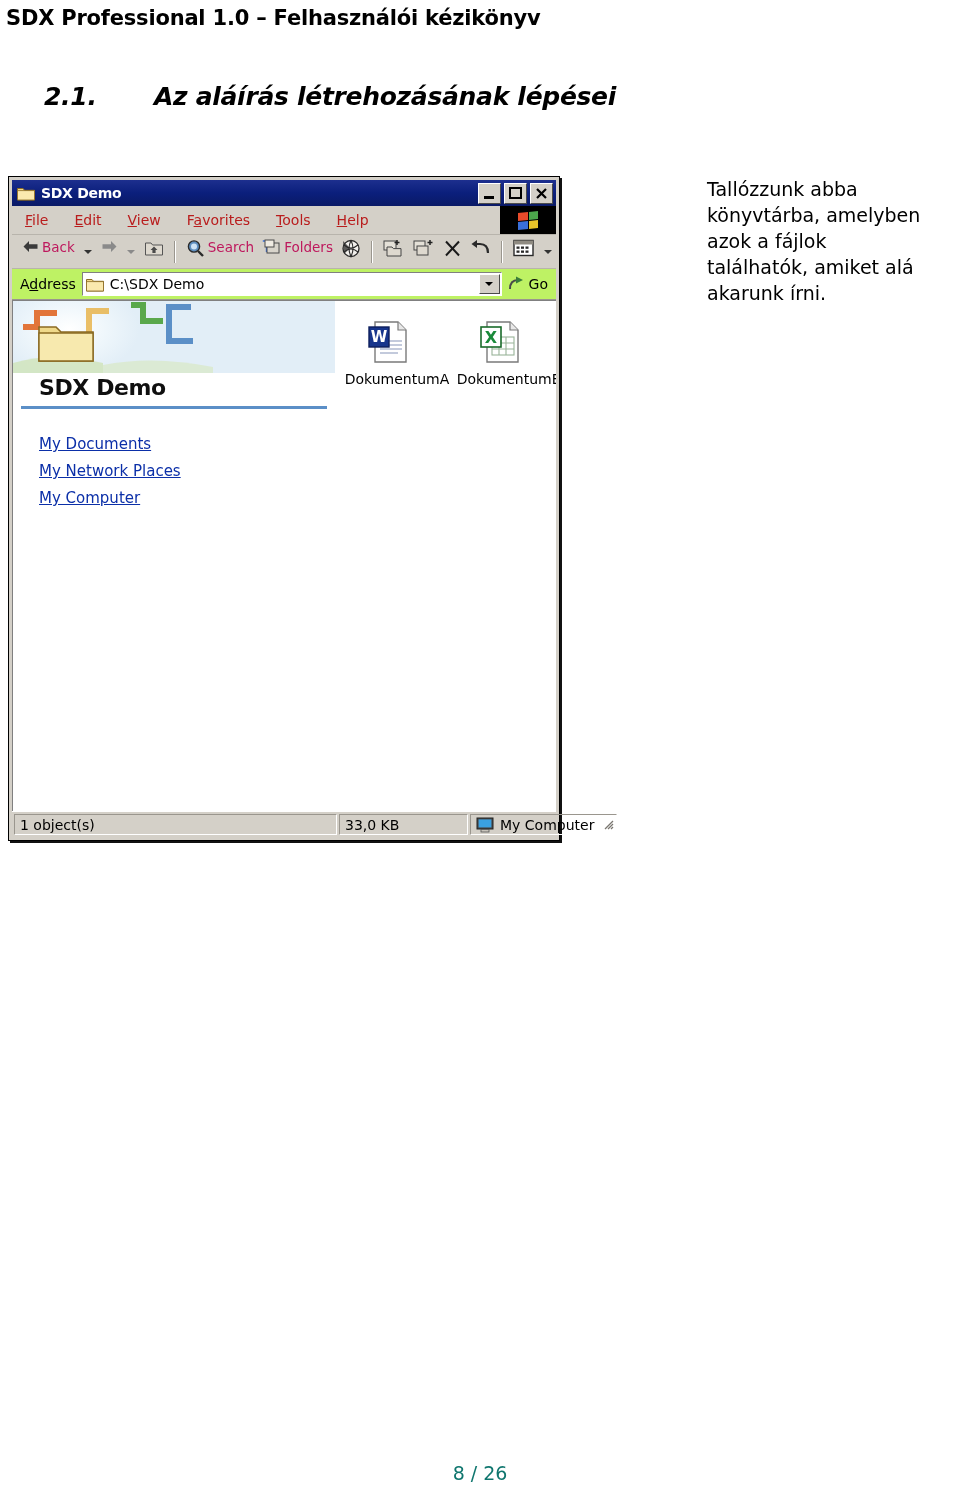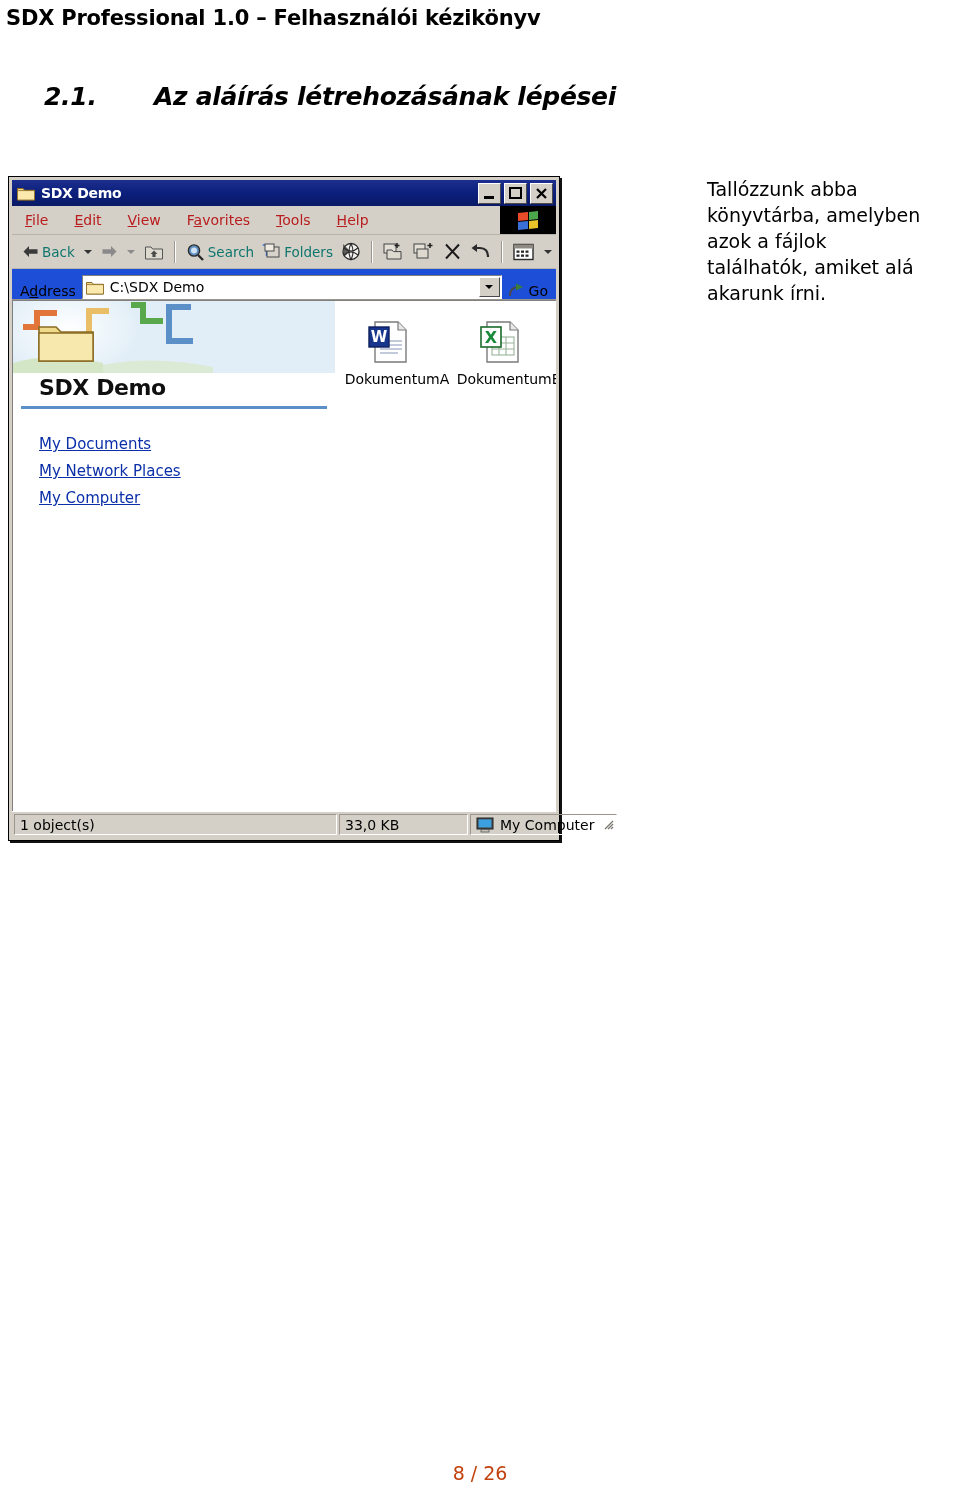--- a/index.html
+++ b/index.html
@@ -162,25 +162,24 @@
     height: 33px;
     background: #d4d0c8;
     display: flex;
     align-items: center;
     padding-left: 6px;
     border-bottom: 1px solid #b8b4ac;
     flex: 0 0 auto;
   }
   .tb-item {
     display: flex;
-    align-items: center;
     height: 26px;
     padding: 0 4px;
     font-size: 13.5px;
-    color: #0f766e;
+    color: #be185d;
     white-space: nowrap;
   }
   .tb-item .lbl { margin-left: 3px; }
   .tb-sep {
     width: 2px; height: 22px;
     margin: 0 6px;
     border-left: 1px solid #9a968e;
     border-right: 1px solid #fff;
   }
   .caret {
@@ -188,23 +187,23 @@
     border-left: 4px solid transparent;
     border-right: 4px solid transparent;
     border-top: 4px solid #333;
     margin: 0 5px;
   }
   .caret.dim { border-top-color: #8a8a8a; }
 
   
   .addressbar {
     height: 30px;
-    background: #1d4ed8;
-    display: flex;
-    align-items: flex-end;
+    background: #bef264;
+    display: flex;
+    align-items: center;
     padding-left: 8px;
     border-bottom: 1px solid #9a968e;
     flex: 0 0 auto;
   }
   .addressbar .addr-label {
     font-size: 14px;
     margin-right: 6px;
     white-space: nowrap;
   }
   .addr-field {
@@ -365,21 +364,21 @@
 
   
   .page-footer {
     position: absolute;
     left: 0;
     top: 1462px;
     width: 960px;
     text-align: center;
     font-size: 19px;
     font-family: "DejaVu Sans", sans-serif;
-    color: #c2410c;
+    color: #0f766e;
   }
 </style>
 </head>
 <body>
 
 <div class="page-header">SDX Professional 1.0 – Felhasználói kézikönyv</div>
 
 <div class="section-heading">
   <span class="num">2.1.</span><span>Az aláírás létrehozásának lépései</span>
 </div>

